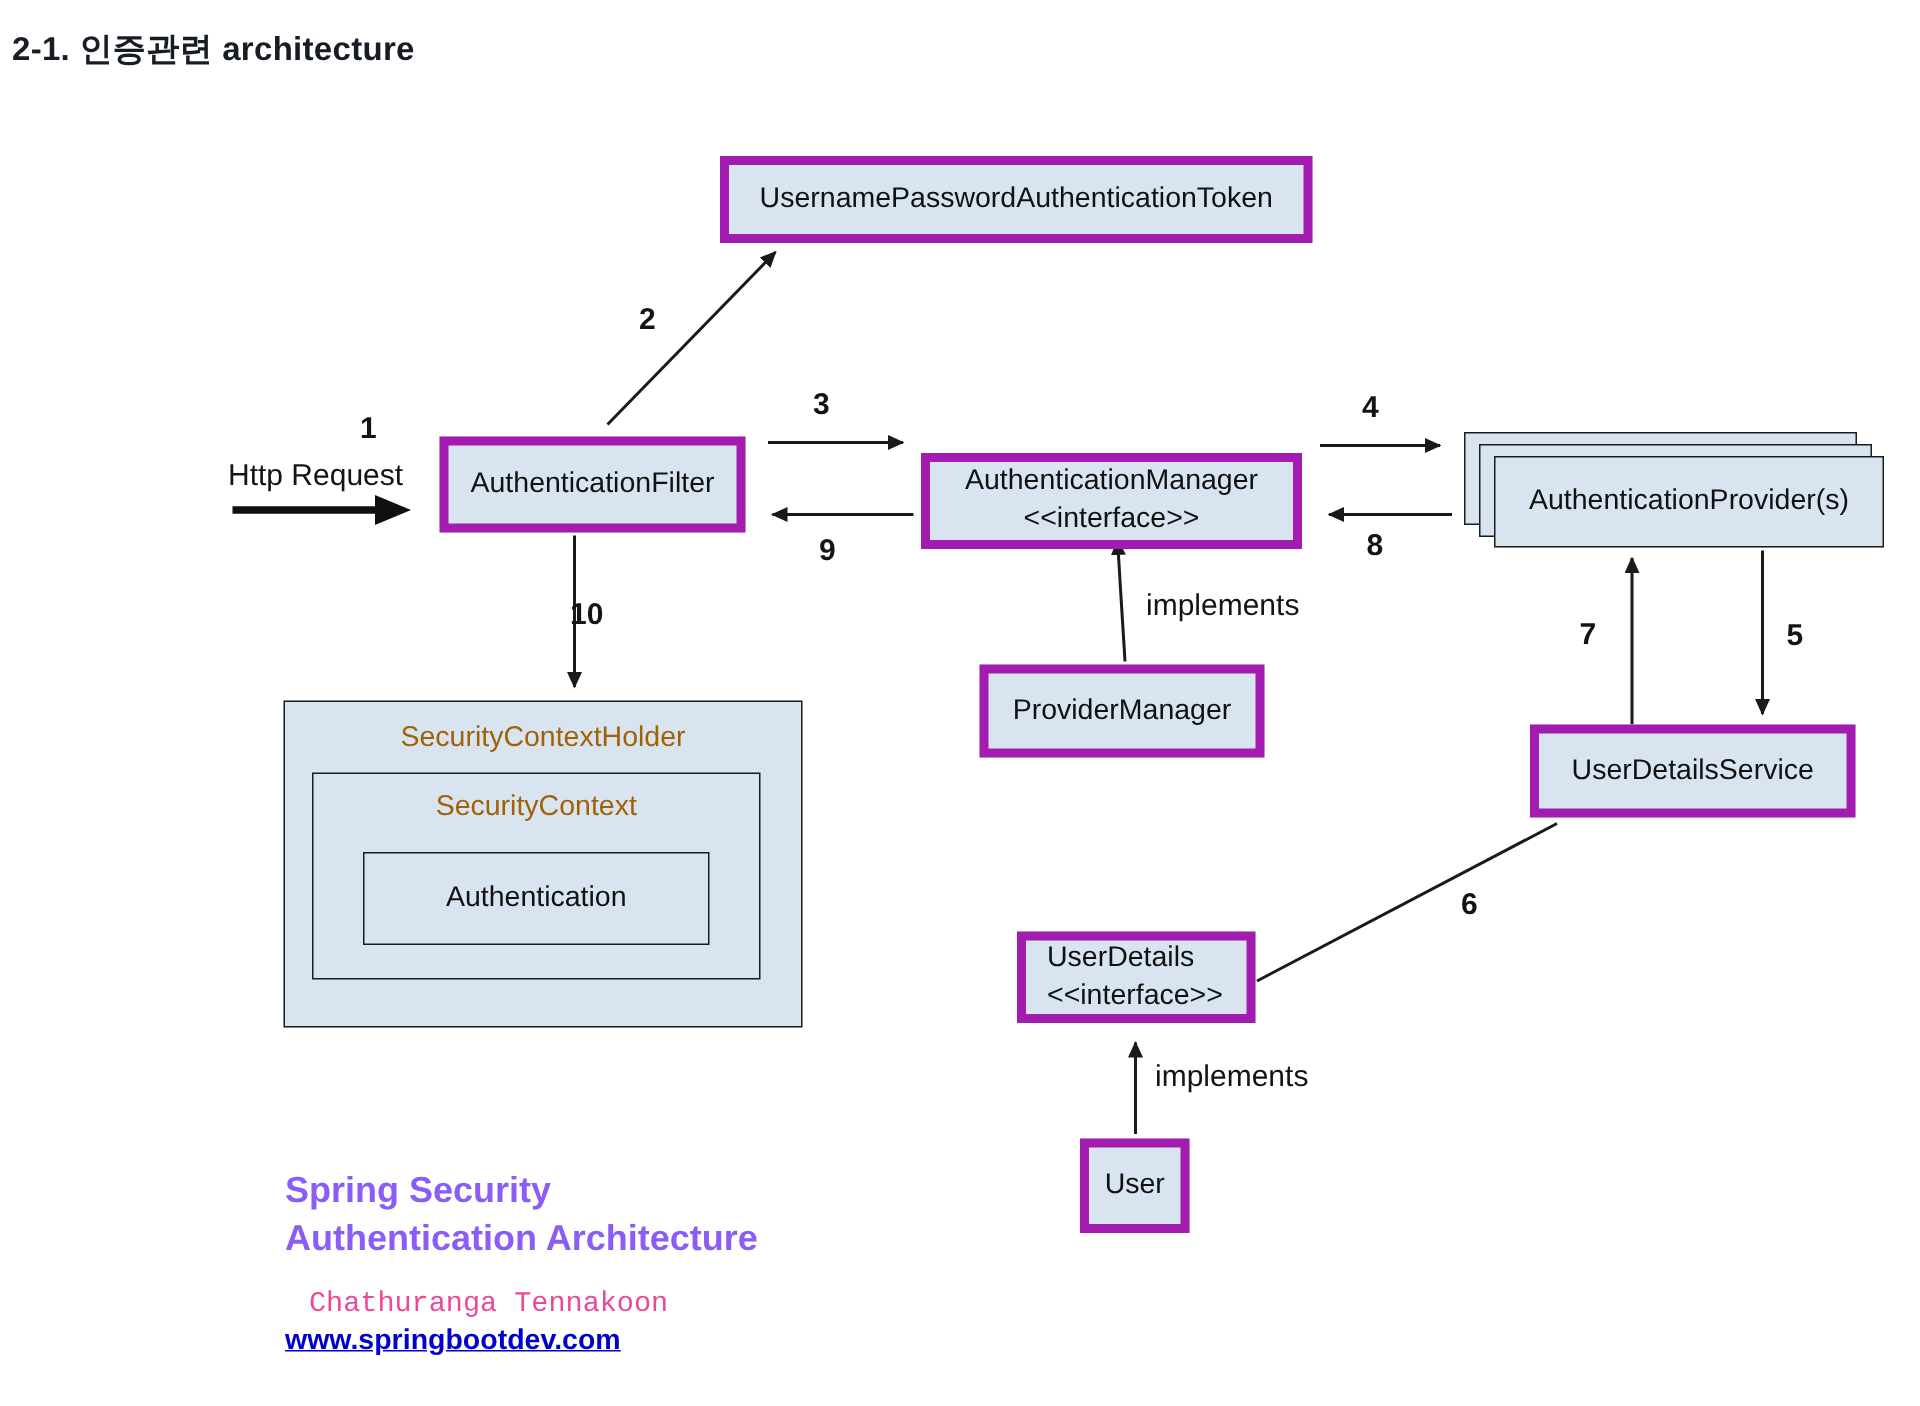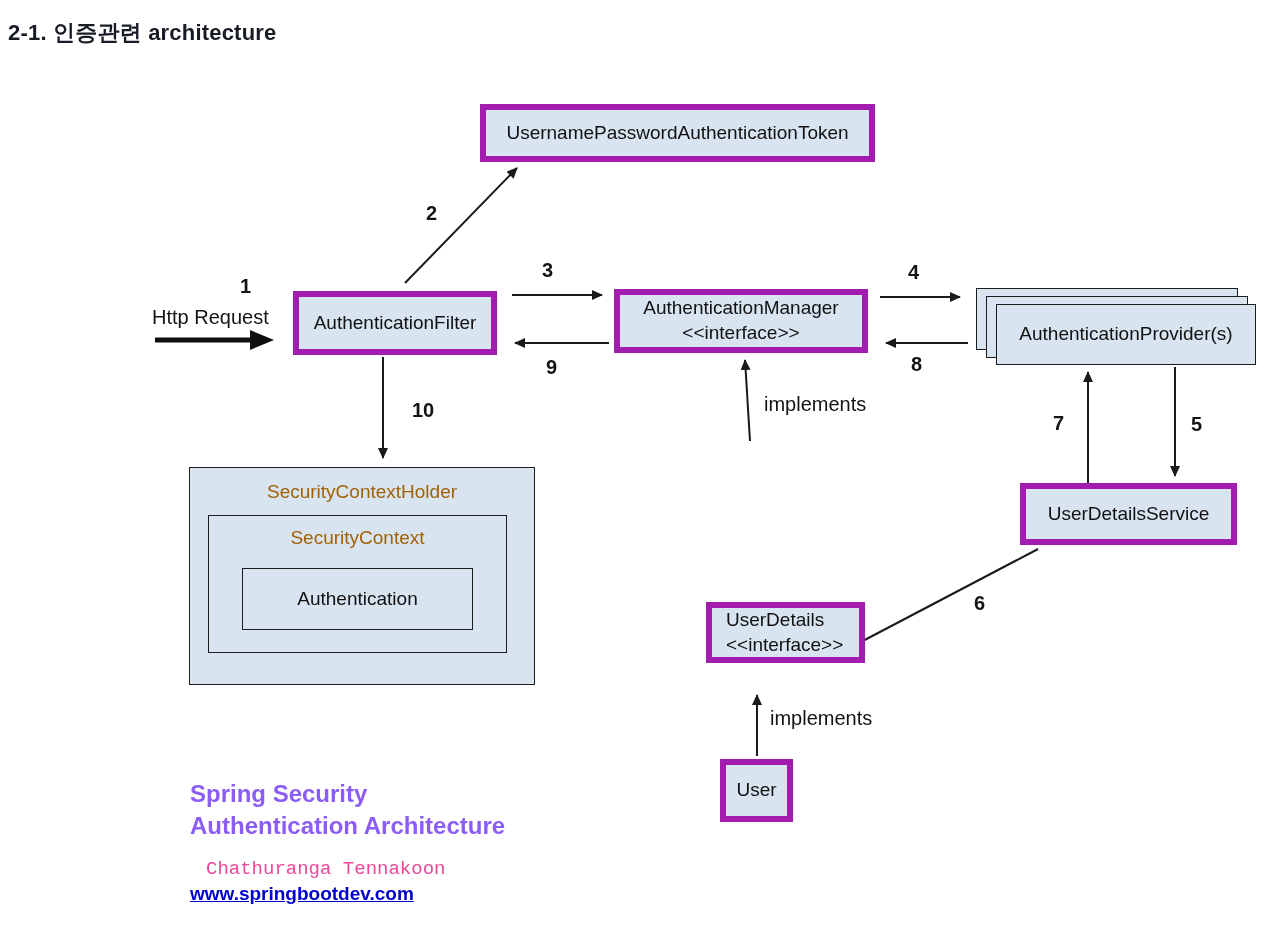--- a/index.html
+++ b/index.html
@@ -79,70 +79,73 @@
   </svg>
 
   <div class="node" style="left:480px;top:104px;width:395px;height:58px;">
     <span>UsernamePasswordAuthenticationToken</span>
   </div>
 
   <div class="node" style="left:293px;top:291px;width:204px;height:64px;text-align:right;">
     <span>AuthenticationFilter</span>
   </div>
 
-  <div class="node" style="left:614px;top:289px;width:254px;height:64px;">
+  <div class="node" style="left:614px;top:302px;width:254px;height:64px;">
     <span class="two-line">
       <span style="display:block">AuthenticationManager</span>
       <span style="display:block">&lt;&lt;interface&gt;&gt;</span>
     </span>
   </div>
 
   <div class="node stack-layer" style="left:976px;top:288px;width:262px;height:62px;"></div>
   <div class="node stack-layer" style="left:986px;top:296px;width:262px;height:62px;"></div>
   <div class="node stack-layer" style="left:996px;top:304px;width:260px;height:61px;">
     <span>AuthenticationProvider(s)</span>
   </div>
 
+  <div class="node" style="left:653px;top:443px;width:190px;height:62px;">
+    <span>ProviderManager</span>
+  </div>
 
   <div class="node thin holder" style="left:189px;top:467px;width:346px;height:218px;">
     <span class="container-label">SecurityContextHolder</span>
   </div>
   <div class="node thin holder" style="left:208px;top:515px;width:299px;height:138px;">
     <span class="container-label" style="top:10px;">SecurityContext</span>
   </div>
   <div class="node thin" style="left:242px;top:568px;width:231px;height:62px;">
     <span>Authentication</span>
   </div>
 
   <div class="node" style="left:1020px;top:483px;width:217px;height:62px;">
     <span>UserDetailsService</span>
   </div>
 
-  <div class="node left-align" style="left:678px;top:602px;width:159px;height:61px;margin-left:28px;">
+  <div class="node left-align" style="left:678px;top:621px;width:159px;height:61px;">
     <span class="two-line">
       <span style="display:block">UserDetails</span>
       <span style="display:block">&lt;&lt;interface&gt;&gt;</span>
     </span>
   </div>
 
   <div class="node" style="left:720px;top:759px;width:73px;height:63px;">
     <span>User</span>
   </div>
 
   <div class="text-label" style="left:152px;top:306px;">Http Request</div>
   <div class="wire-label" style="left:240px;top:275px;">1</div>
   <div class="wire-label" style="left:426px;top:202px;">2</div>
   <div class="wire-label" style="left:542px;top:259px;">3</div>
   <div class="wire-label" style="left:908px;top:261px;">4</div>
   <div class="wire-label" style="left:1191px;top:413px;">5</div>
   <div class="wire-label" style="left:974px;top:592px;">6</div>
   <div class="wire-label" style="left:1053px;top:412px;">7</div>
   <div class="wire-label" style="left:911px;top:353px;">8</div>
   <div class="wire-label" style="left:546px;top:356px;">9</div>
-  <div class="wire-label" style="left:412px;top:399px;">10</div>
+  <div class="wire-label" style="left:380px;top:399px;">10</div>
   <div class="text-label" style="left:764px;top:393px;">implements</div>
   <div class="text-label" style="left:770px;top:707px;">implements</div>
 
   <div class="footer">
     <h2 class="footer-title">
       <span style="display:block">Spring Security</span>
       <span style="display:block">Authentication Architecture</span>
     </h2>
     <p class="footer-author">Chathuranga Tennakoon</p>
     <a class="footer-link" href="#">www.springbootdev.com</a>

